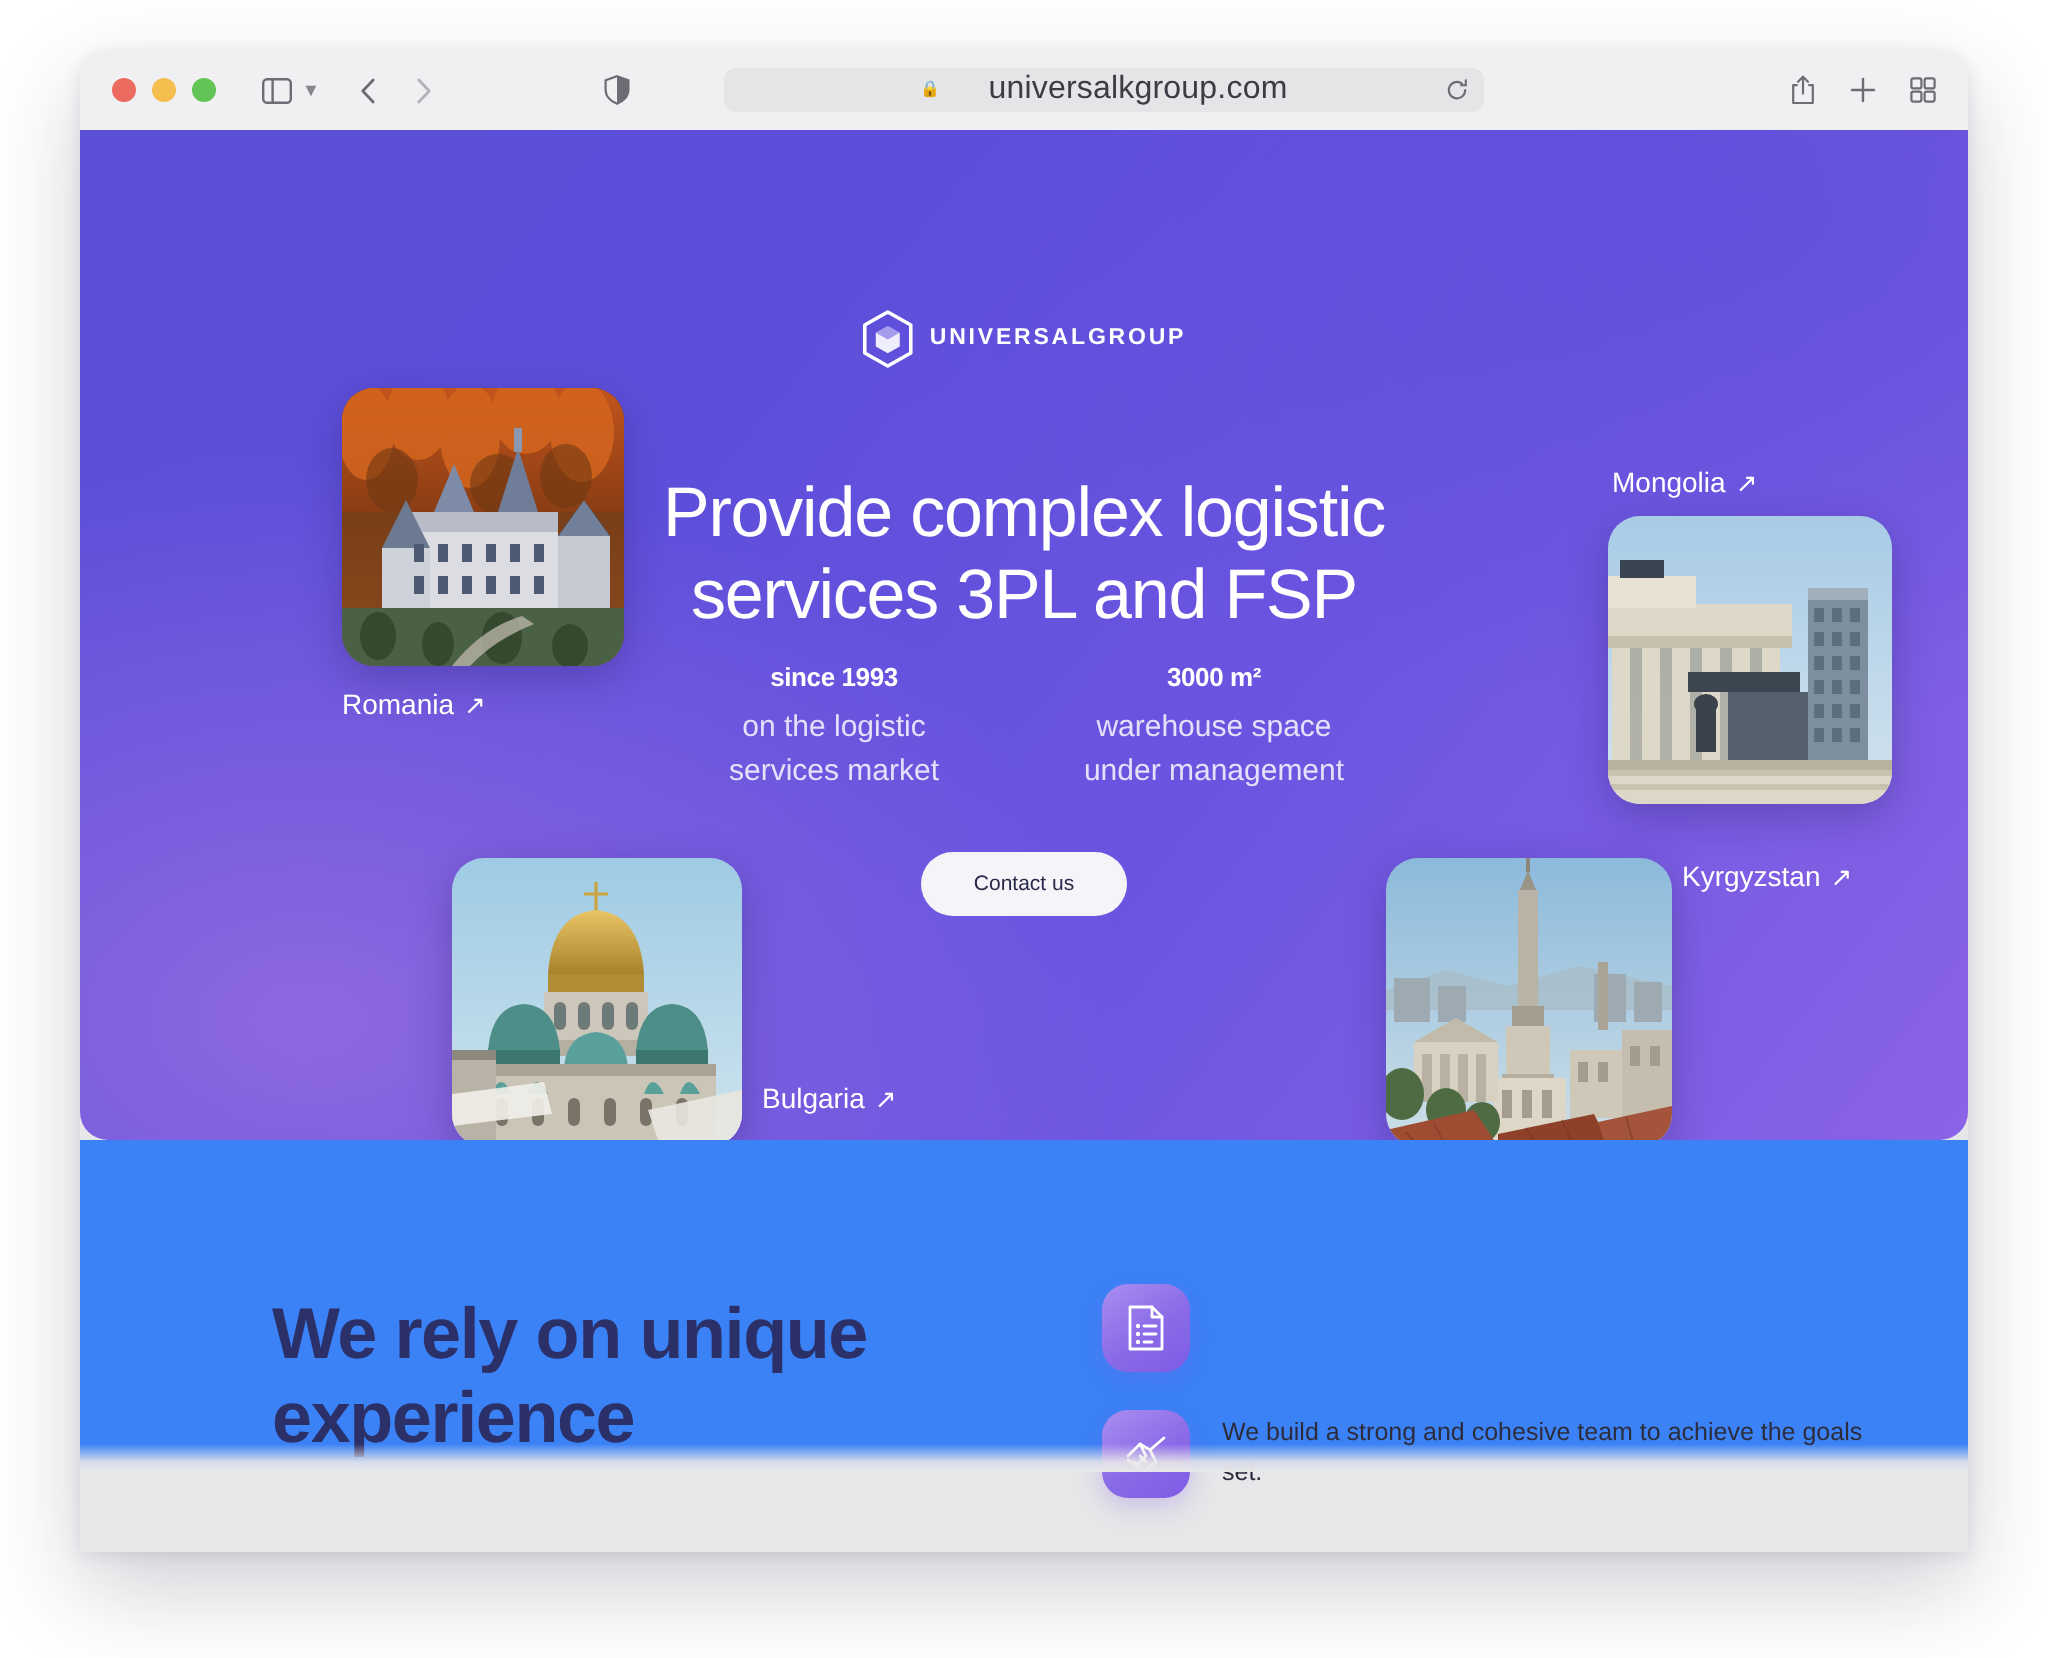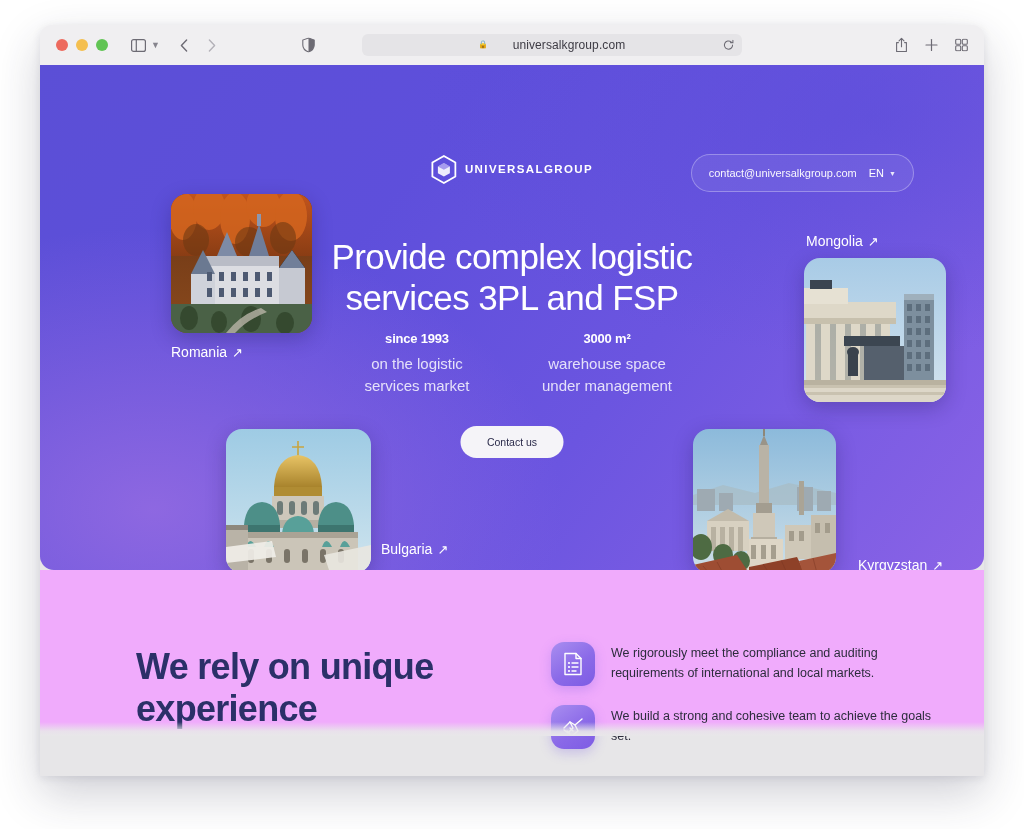--- a/index.html
+++ b/index.html
@@ -61,21 +61,21 @@
     width: 380px;
     height: 22px;
     background: #e5e4e7;
     border-radius: 6px;
     display: flex;
     align-items: center;
     justify-content: center;
     gap: 4px;
   }
   .url-lock { font-size: 8px; color: #5c5a63; line-height: 1; }
-  .url-text { font-size: 12px; color: #3d3b44; letter-spacing: 0.1px; margin-left: 20px; }
+  .url-text { font-size: 16px; color: #3d3b44; letter-spacing: 0.1px; margin-left: 20px; }
   .reload-icon {
     position: absolute;
     right: 8px;
     top: 50%;
     transform: translateY(-50%);
     color: #6d6b74;
   }
 
   .tb-right {
     position: absolute;
@@ -227,29 +227,29 @@
   .dest-mongolia { left: 764px; top: 168px; }
   .dest-mongolia .dest-label { margin-bottom: 9px; padding-left: 2px; }
   .dest-mongolia .dest-photo { width: 142px; height: 144px; }
 
   
   .dest-bulgaria { left: 186px; top: 364px; display: flex; align-items: flex-end; gap: 10px; }
   .dest-bulgaria .dest-photo { width: 145px; height: 144px; }
   .dest-bulgaria .dest-label { padding-bottom: 16px; }
 
   
-  .dest-kyrgyzstan { left: 653px; top: 364px; display: flex; align-items: flex-end; gap: 22px; }
+  .dest-kyrgyzstan { left: 653px; top: 364px; display: flex; align-items: flex-start; gap: 5px; }
   .dest-kyrgyzstan .dest-photo { width: 143px; height: 144px; }
   .dest-kyrgyzstan .dest-label { padding-top: 1px; }
 
   
   .section-unique {
     position: relative;
     height: 166px;
-    background: #f0abfc;
+    background: #3b82f6;
     padding: 62px 0 0 0;
   }
   .unique-title {
     position: absolute;
     left: 96px;
     top: 76px;
     width: 360px;
     color: #2b3068;
     font-size: 36px;
     font-weight: bold;
@@ -380,27 +380,20 @@
           <path d="M13 1 L24.5 7.5 V21.5 L13 28 L1.5 21.5 V7.5 Z" fill="none" stroke="#ffffff" stroke-width="1.8" stroke-linejoin="round"></path>
           <path d="M13 8 L19 11.4 V18.2 L13 21.6 L7 18.2 V11.4 Z" fill="#ffffff" opacity="0.9"></path>
           <path d="M13 8 L19 11.4 L13 14.8 L7 11.4 Z" fill="#6b57e2" opacity="0.55"></path>
         </svg>
         <div class="logo-text">
           <span>UNIVERSAL</span>
           <span>GROUP</span>
         </div>
       </div>
 
-      <div class="contact-pill">
-        <span class="contact-email">contact@universalkgroup.com</span>
-        <span class="lang-group">
-          <span class="lang-label">EN</span>
-          <span class="lang-caret">▼</span>
-        </span>
-      </div>
 
       <h1 class="hero-title">Provide complex logistic services 3PL and FSP</h1>
 
       <div class="stats">
         <div class="stat">
           <div class="stat-value">since 1993</div>
           <div class="stat-label">on the logistic services market</div>
         </div>
         <div class="stat">
           <div class="stat-value">3000 m²</div>
@@ -717,21 +710,20 @@
               <path d="M3 1.5 H14 L19 6.5 V22.5 H3 Z"></path>
               <polyline points="14,1.5 14,6.5 19,6.5"></polyline>
               <circle cx="7" cy="11" r="1.1" fill="#ffffff" stroke="none"></circle>
               <line x1="10" y1="11" x2="16" y2="11"></line>
               <circle cx="7" cy="15" r="1.1" fill="#ffffff" stroke="none"></circle>
               <line x1="10" y1="15" x2="16" y2="15"></line>
               <circle cx="7" cy="19" r="1.1" fill="#ffffff" stroke="none"></circle>
               <line x1="10" y1="19" x2="14" y2="19"></line>
             </svg>
           </span>
-          <span class="feature-text">We rigorously meet the compliance and auditing requirements of international and local markets.</span>
         </div>
 
         <div class="feature">
           <span class="feature-icon">
             <svg width="24" height="24" viewBox="0 0 24 24" fill="none" stroke="#ffffff" stroke-width="1.4" stroke-linecap="round" stroke-linejoin="round">
               <path d="M3 13 L9 7 L14 10 L21 4"></path>
               <path d="M9 7 L12 13 L7 18 L3 15"></path>
               <path d="M14 10 L17 16 L12 20"></path>
               <line x1="6" y1="16" x2="9" y2="19"></line>
               <line x1="9" y1="13" x2="12" y2="16"></line>

